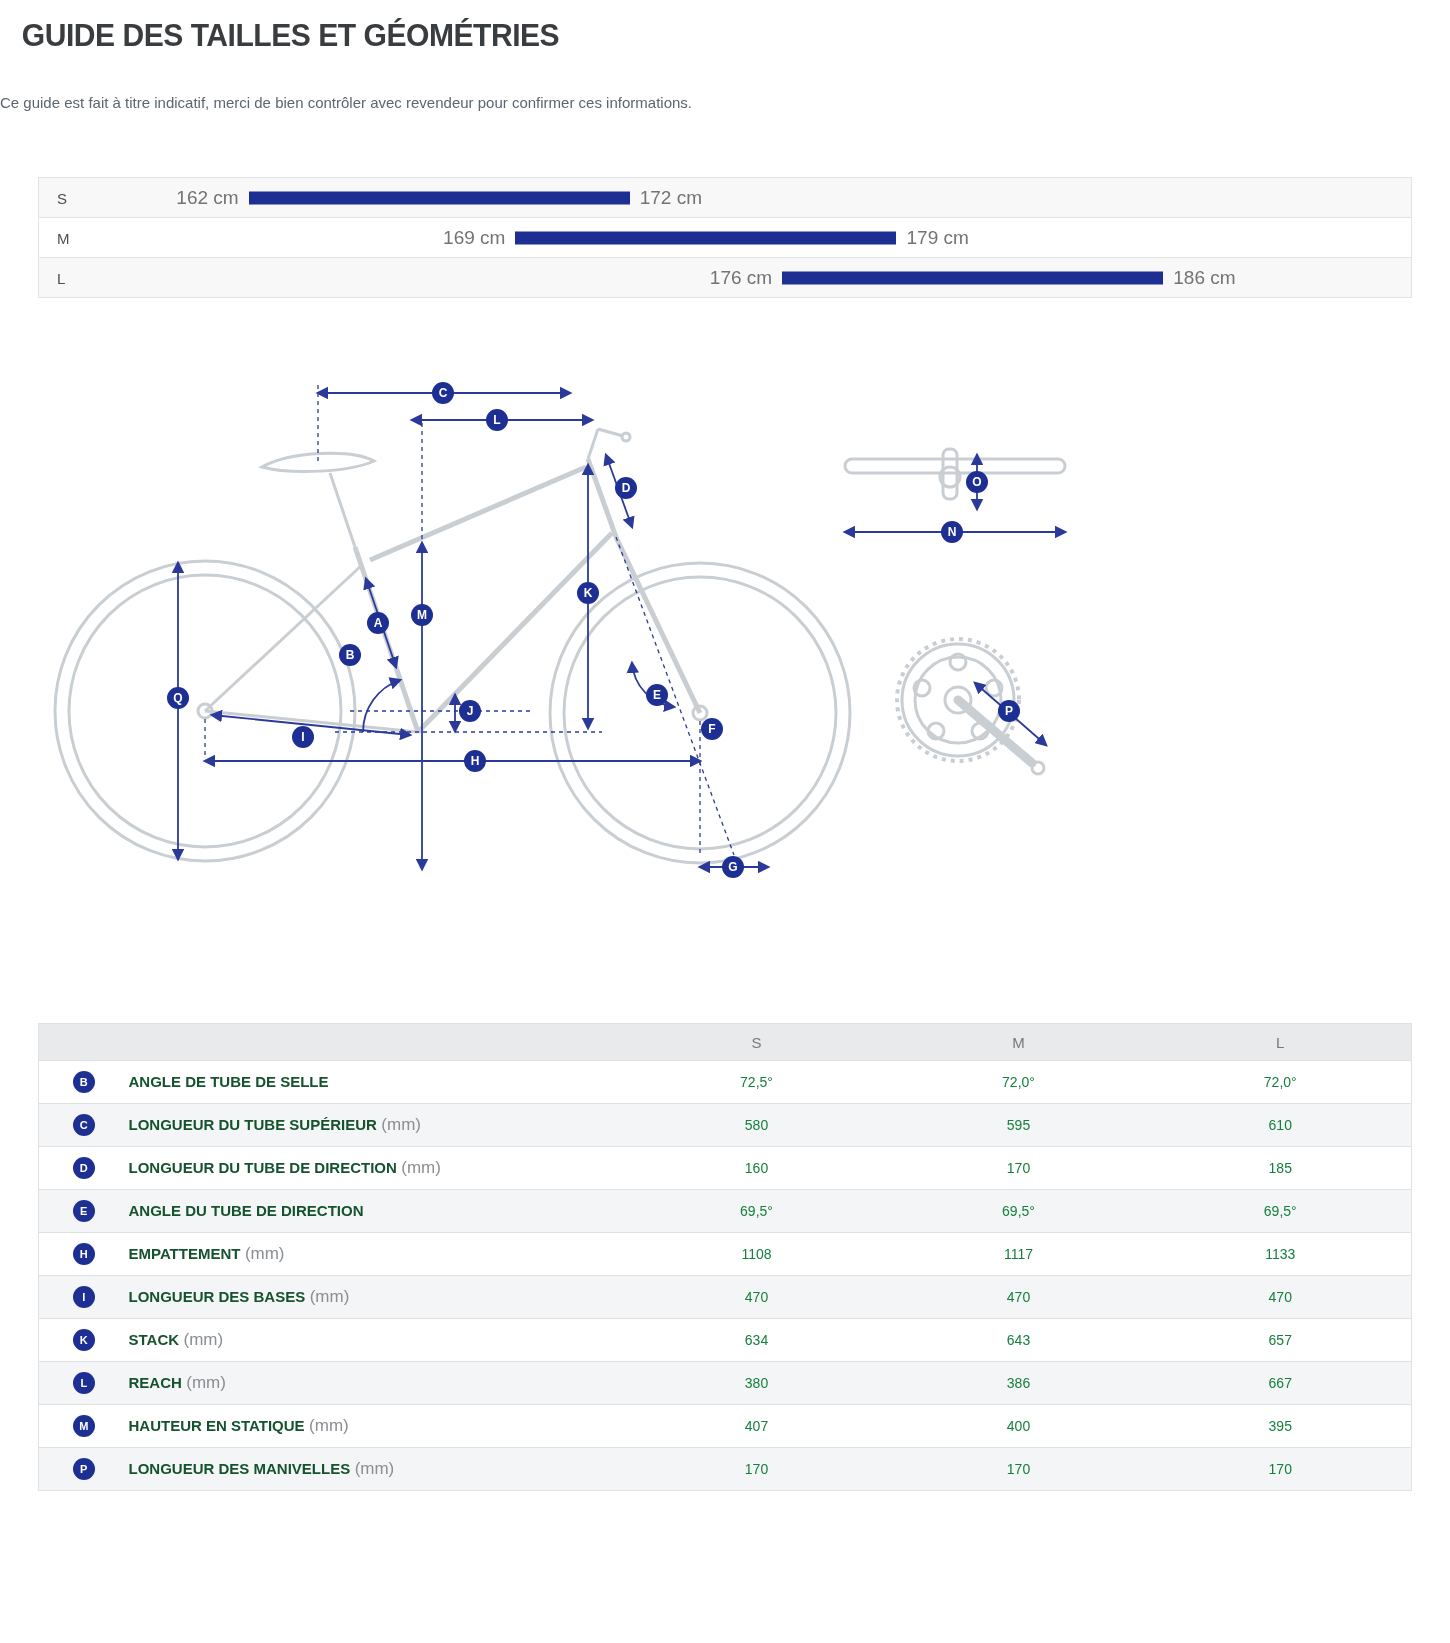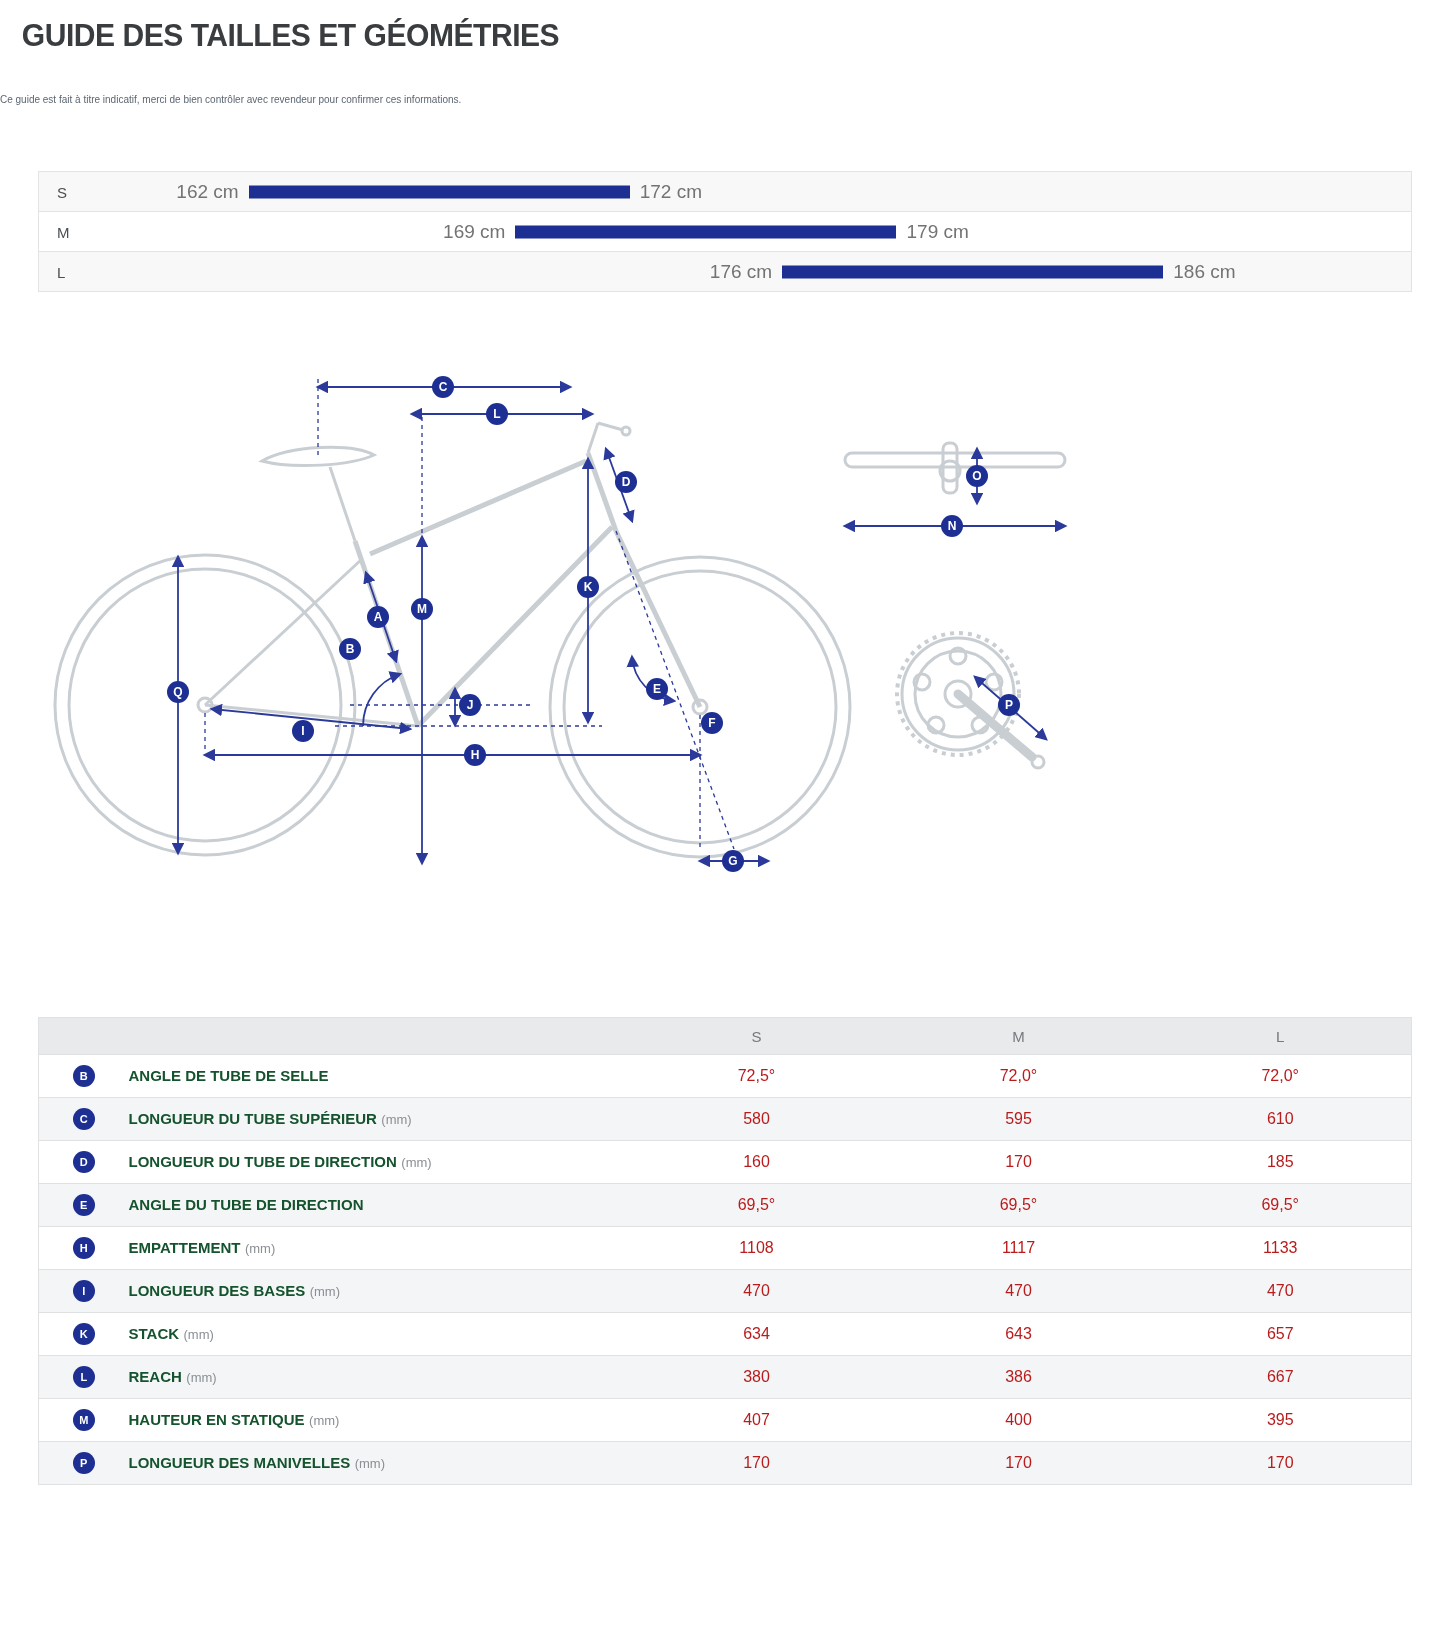--- a/index.html
+++ b/index.html
@@ -8,21 +8,21 @@
   body {
     width:1450px; min-height:1643px; margin:0 auto;
     font-family:"Liberation Sans", sans-serif; color:#444;
   }
   
   .page-head { padding-top:18px; }
   .page-title {
     margin:0; font-size:31px; font-weight:700; letter-spacing:-0.5px;
     color:#3a3d40; transform:scaleX(0.97);
   }
-  .page-subtitle { margin:40px 0 0; font-size:10px; color:#5b6670; }
+  .page-subtitle { margin:40px 0 0; font-size:15px; color:#5b6670; }
 
   
   .size-bars {
     margin:66px 38px 0; border:1px solid #e2e3e4; border-bottom:none;
   }
   .size-row {
     position:relative; height:40px; border-bottom:1px solid #e2e3e4;
   }
   .size-row:nth-child(odd){ background:#f8f8f9; }
   .size-label {
@@ -55,22 +55,22 @@
   }
   .geo-table thead th {
     background:#e9eaeb; height:37px; font-weight:400; font-size:15px;
     color:#75797d; text-align:center;
   }
   .geo-table tbody tr:nth-child(even){ background:#f4f5f6; }
   .geo-table td { border-top:1px solid #e0e1e2; height:43px; padding:0; }
   .col-badge { width:90px; text-align:center; }
   .col-label { text-align:left; }
   .row-label { font-size:15px; font-weight:700; color:#14532d; }
-  .row-unit { font-size:13px; font-weight:400; color:#8a8f94; }
-  .col-val { width:262px; text-align:center; font-size:16px; color:#b91c1c; }
+  .row-unit { font-size:17px; font-weight:400; color:#8a8f94; }
+  .col-val { width:262px; text-align:center; font-size:14px; color:#15803d; }
   .badge {
     display:inline-block; width:22px; height:22px; border-radius:50%;
     background:var(--accent); color:#fff; font-size:11px; font-weight:700;
     line-height:22px; text-align:center;
   }
 </style>
 </head>
 <body>
 
 <div class="page-head">

